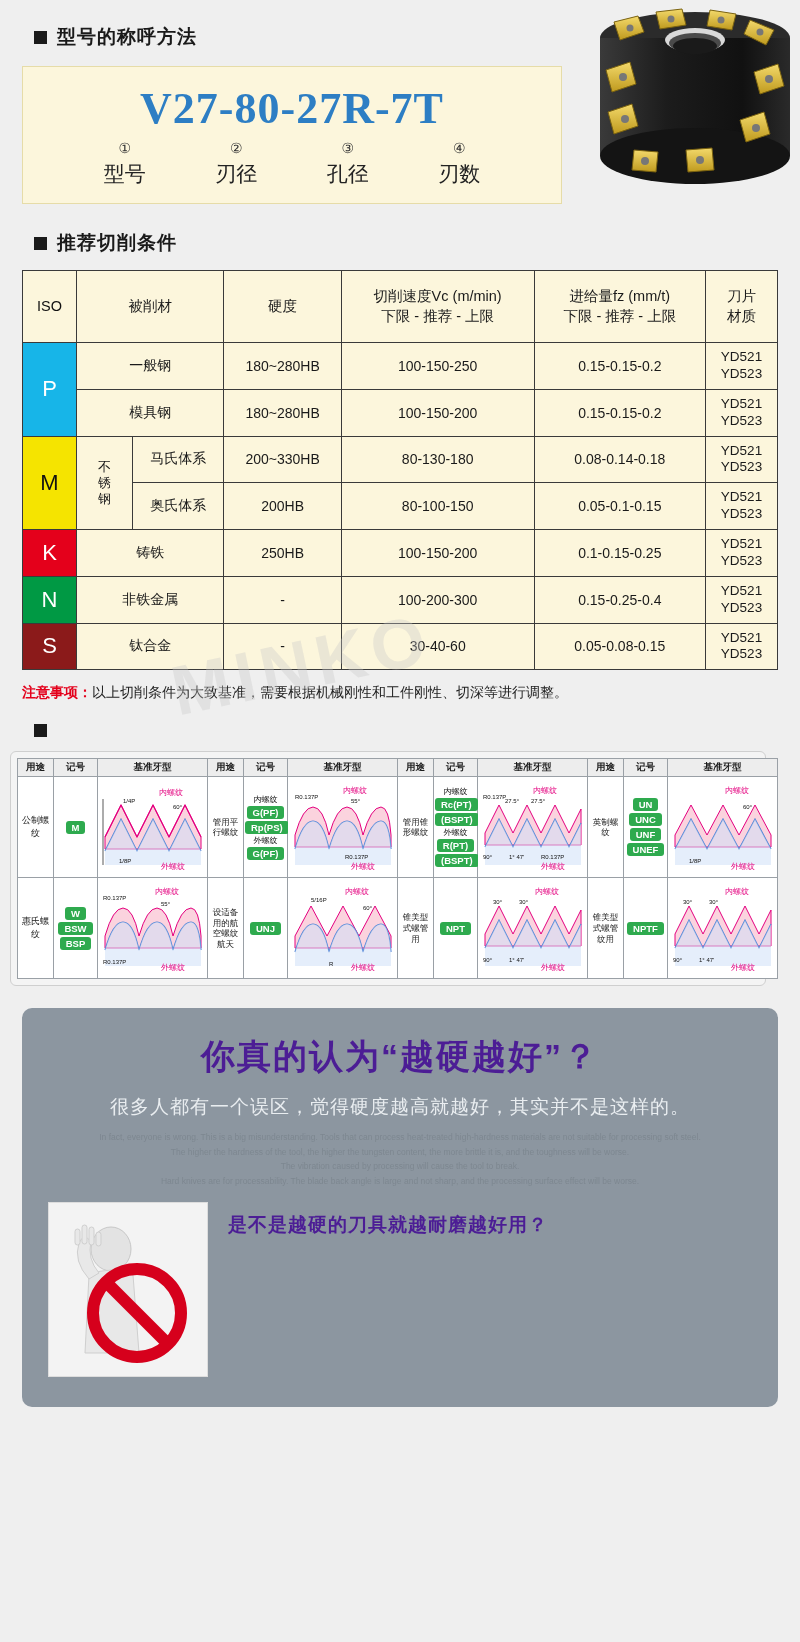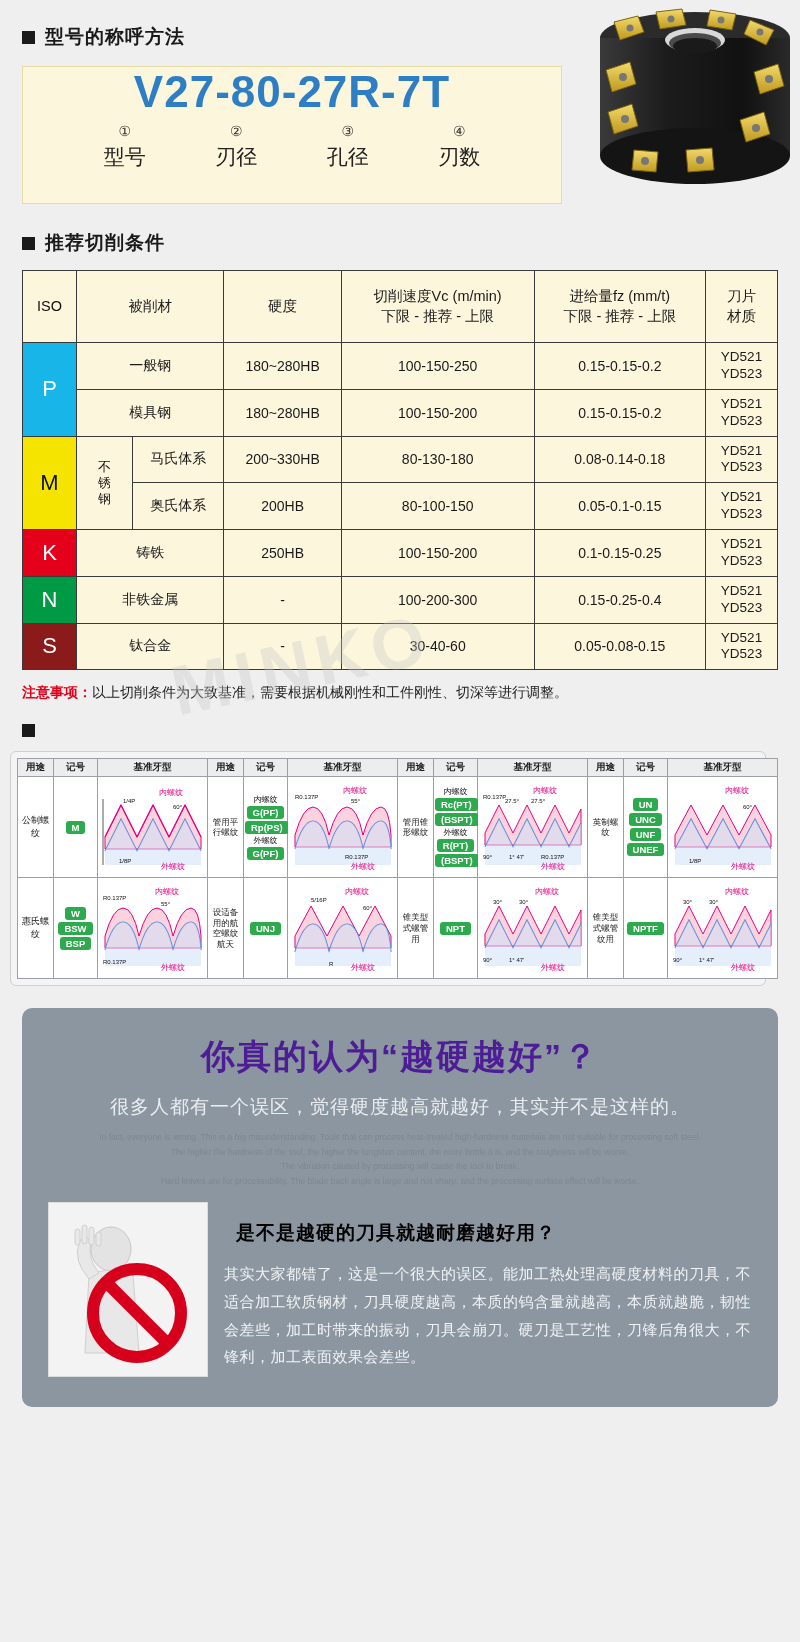--- a/index.html
+++ b/index.html
@@ -9,42 +9,42 @@
     background: #efefef;
     font-family: "Liberation Sans", sans-serif;
     color: #1a1a1a;
   }
   .page { width:800px; position:relative; }
 
   
   .sec-head {
     display:flex; align-items:center; gap:10px;
     padding: 0 0 0 22px;
-    font-size: 19px; font-weight: bold; letter-spacing: 1px;
+    font-size: 19px; font-weight: bold; letter-spacing: 1px; margin-left: 12px;
   }
   .sec-head .sq {
     width:13px; height:13px; background:#1a1a1a; display:inline-block;
   }
 
   
   .top-wrap { position:relative; height: 218px; }
   .top-head { padding-top: 24px; }
   .model-box {
     margin: 16px 22px 0 22px;
     width: 540px;
     background: #fcf6dc;
     border: 1px solid #e6dca8;
     height: 138px;
     position: relative;
   }
   .model-code {
-    text-align:center; 
+    text-align:center; padding-top: 16px;
     font-size: 44px; font-weight: bold; color:#2d7ec4;
     letter-spacing: 1px;
-    font-family: Liberation Sans, sans-serif;
+    font-family: Liberation Serif, serif;
   }
   .model-legend {
     display:flex; margin-top:6px; padding: 0 46px;
   }
   .legend-item { flex:1; text-align:center; }
   .legend-num { font-size: 14px; color:#333; }
   .legend-label { font-size: 21px; color:#222; margin-top:4px; }
 
   .tool-photo {
     position:absolute; right: 0px; top: 0px; width: 210px; height: 218px;
@@ -124,21 +124,21 @@
   .promo .eng {
     text-align:center; color:#7d8790; font-size: 8.5px; line-height: 1.7;
     margin-top: 10px; padding: 0 70px;
   }
   .promo-body { display:flex; margin-top: 14px; padding: 0 26px; gap: 16px; }
   .promo-fig {
     width: 160px; height: 175px; background:#f3f3f3; border:1px solid #ddd;
     position:relative; flex: 0 0 160px;
   }
   .promo-text { flex:1; padding-top: 6px; }
-  .promo-text h3 { margin:12px; color:#000000; font-size: 19px; letter-spacing:1px;}
+  .promo-text h3 { margin:4px; color:#4c1d95; font-size: 19px; letter-spacing:1px;}
   .promo-text p {
     color:#f0f3f5; font-size: 15px; line-height: 1.85; margin: 14px 0 0 0;
     letter-spacing: .5px;
   }
 
   
   .wm {
     position:absolute; left: 170px; top: 355px; font-size: 70px; color:rgba(200,200,200,.35);
     font-weight:bold; transform: rotate(-12deg); pointer-events:none; letter-spacing: 6px;
   }
@@ -565,18 +565,17 @@
             <rect x="40" y="24" width="5" height="18" rx="2.5"></rect>
             <rect x="47" y="29" width="5" height="14" rx="2.5"></rect>
           </g>
 
           <circle cx="88" cy="110" r="44" fill="none" stroke="#d6001c" stroke-width="12"></circle>
           <line x1="57" y1="79" x2="119" y2="141" stroke="#d6001c" stroke-width="12"></line>
         </svg>
       </div>
       <div class="promo-text">
         <h3>是不是越硬的刀具就越耐磨越好用？</h3>
-        <p>其实大家都错了，这是一个很大的误区。能加工热处理高硬度材料的刀具，不适合加工软质钢材，刀具硬度越高，本质的钨含量就越高，本质就越脆，韧性会差些，加工时带来的振动，刀具会崩刀。硬刀是工艺性，刀锋后角很大，不锋利，加工表面效果会差些。</p>
       </div>
     </div>
   </div>
 
 </div>
 
 </body></html>

